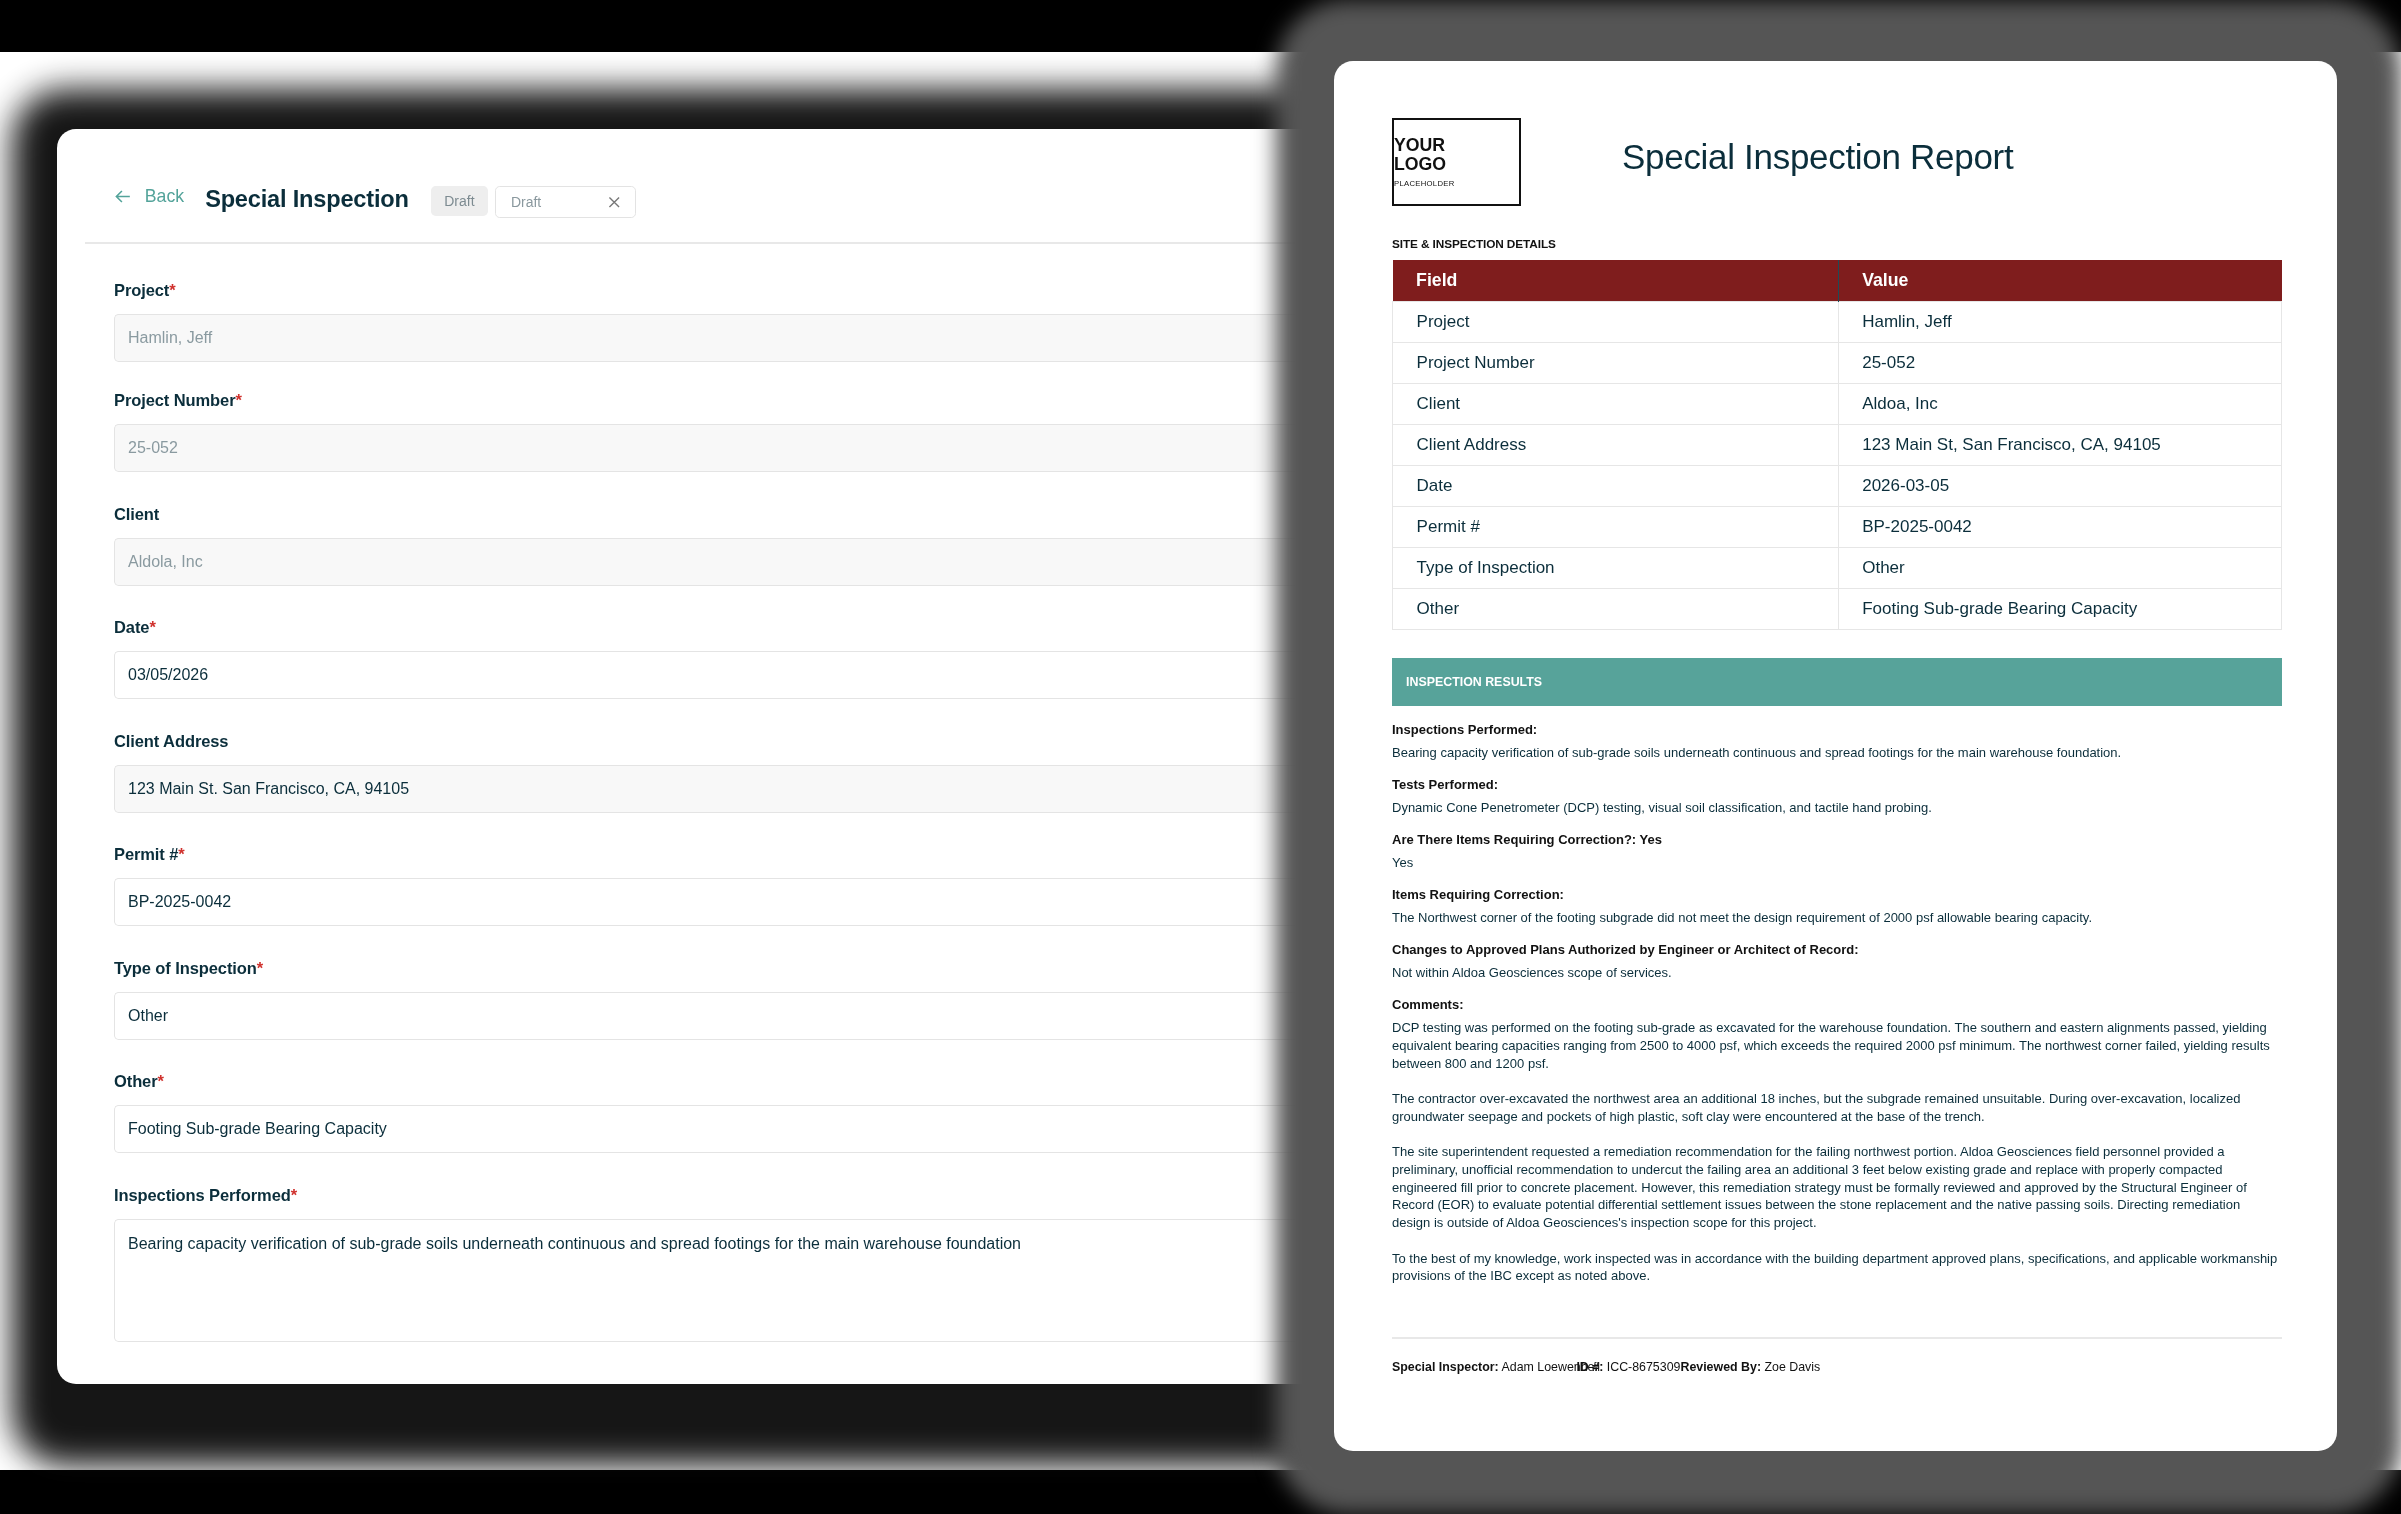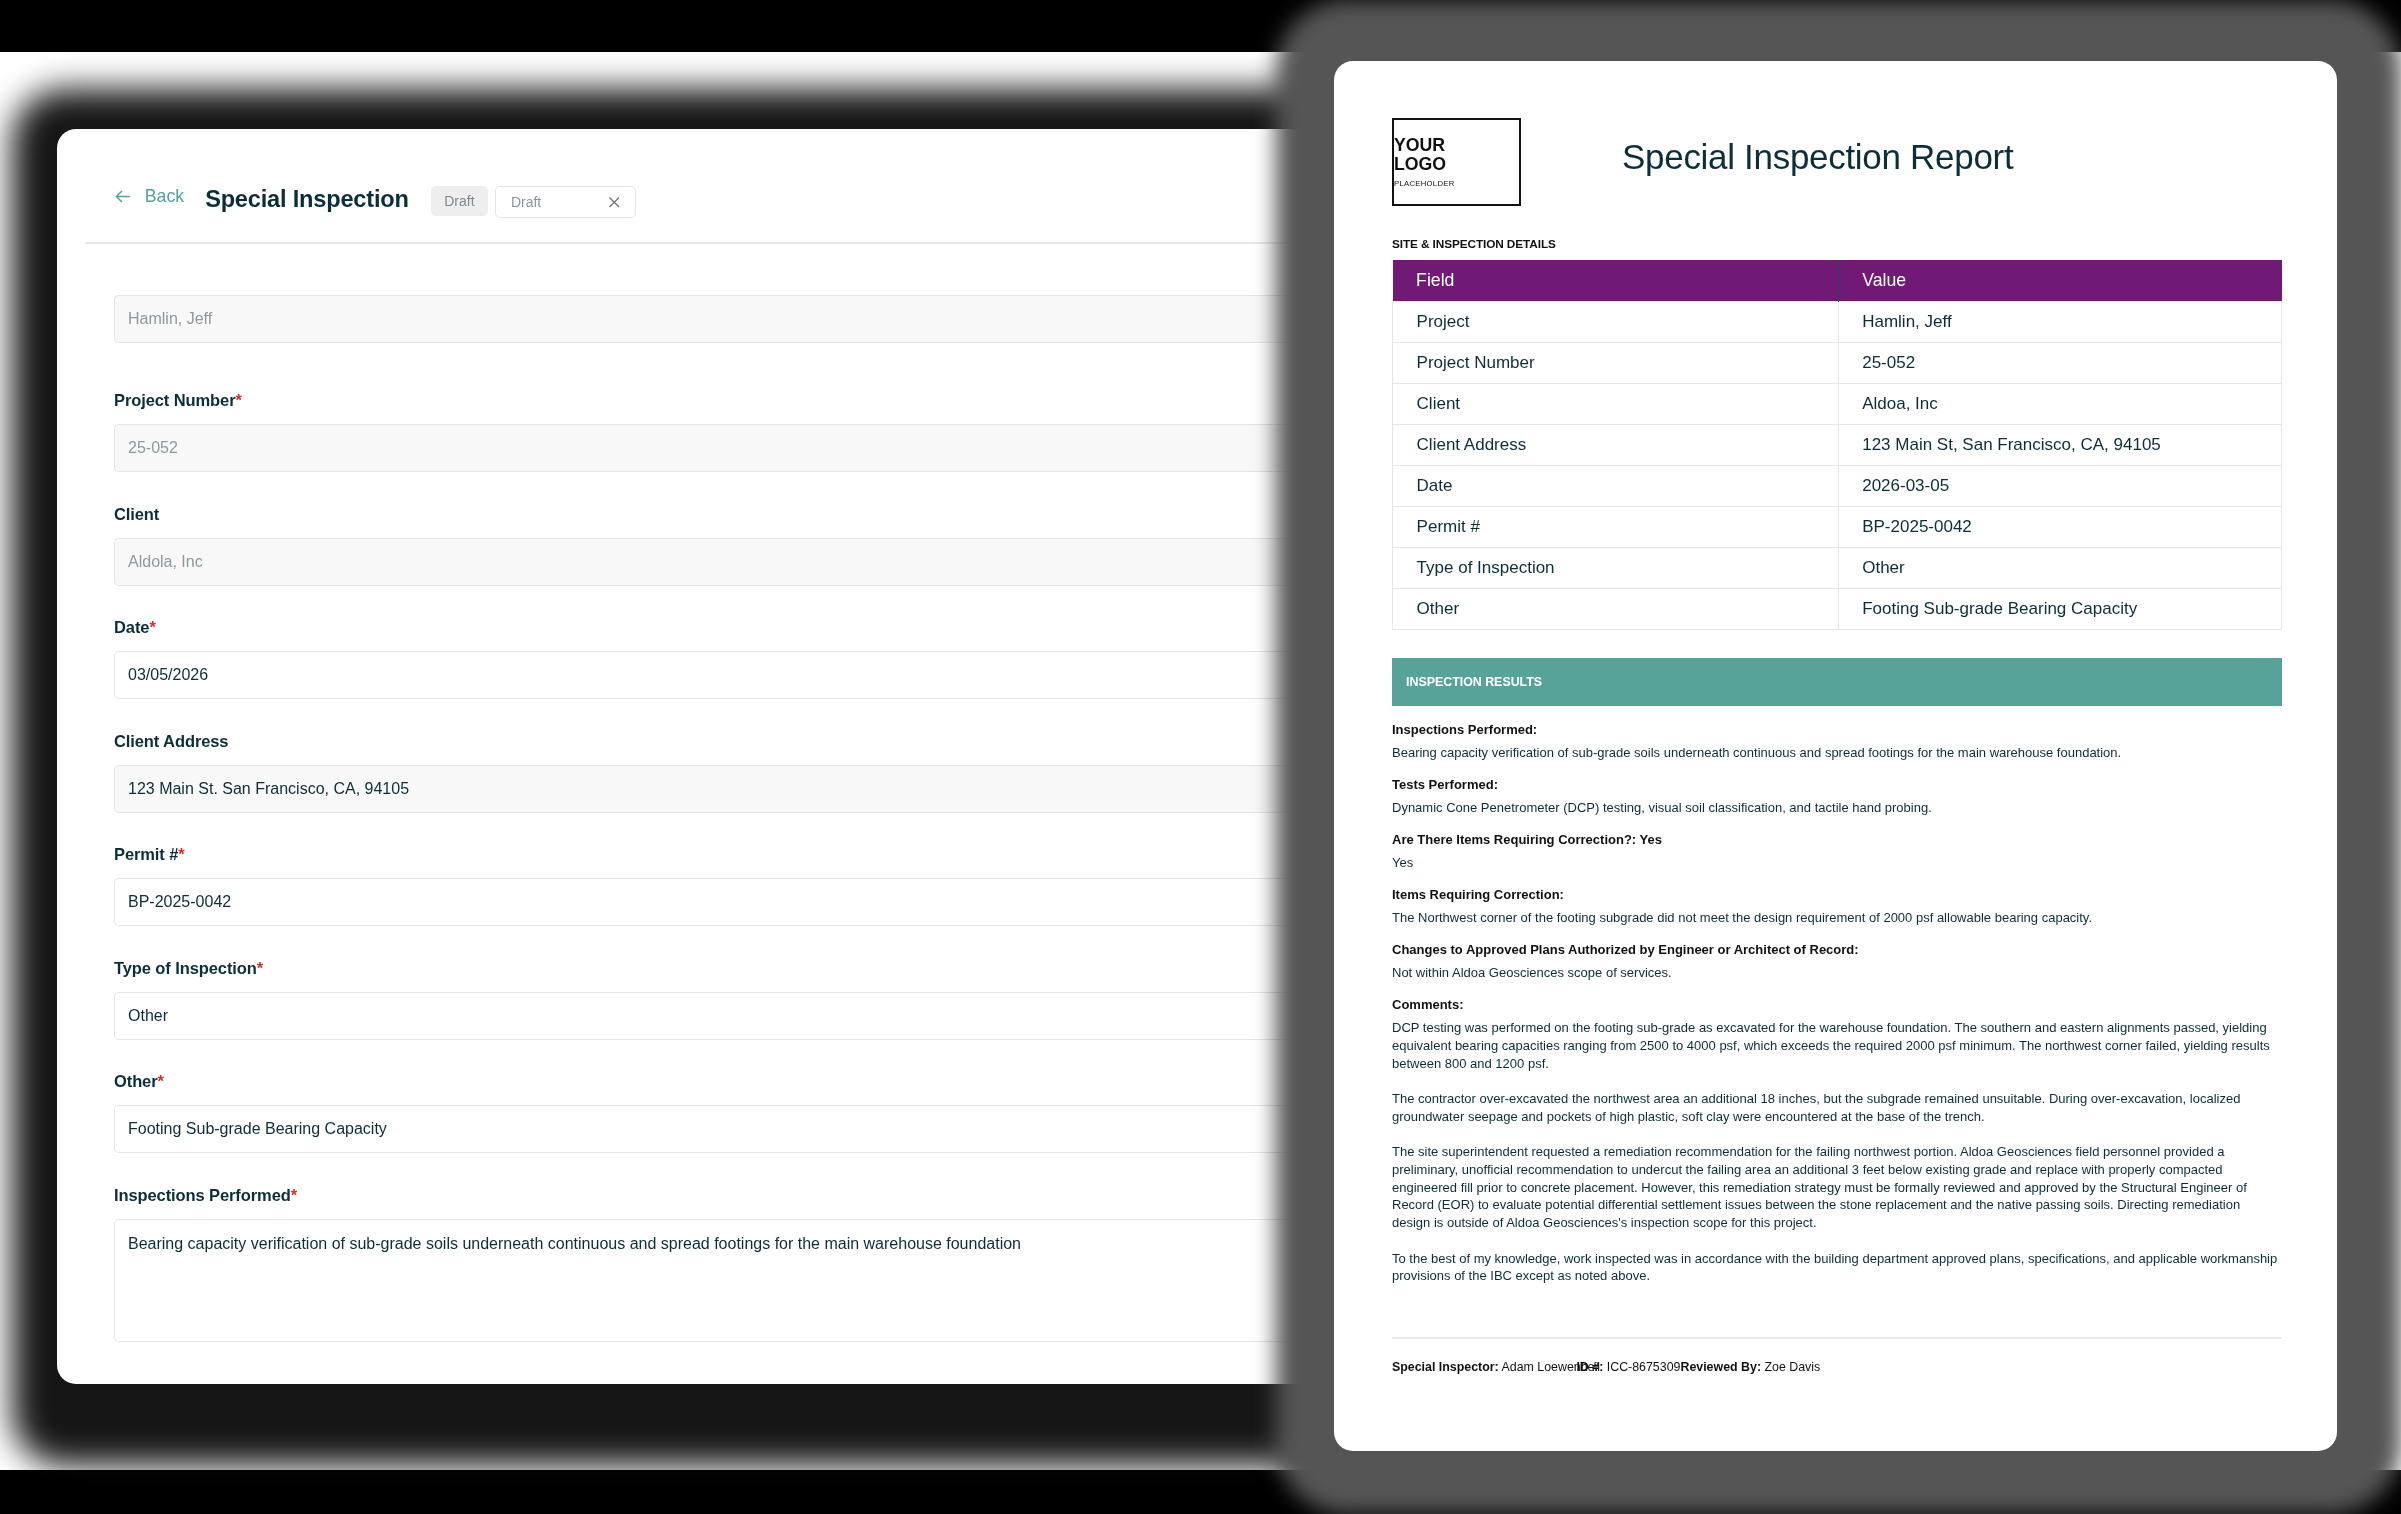--- a/index.html
+++ b/index.html
@@ -57,21 +57,21 @@
     color:#111;
   }
   .logo-box .l1 { font-size:17.7px; font-weight:bold; line-height:19px; text-align:center; }
   .logo-box .l2 { font-size:7.7px; letter-spacing:0.3px; margin-top:5.9px; }
   .report-title { position:absolute; left:288px; top:76px; font-size:35px; color:#0b2e3b; letter-spacing:-0.3px; }
   .section-title { position:absolute; left:58px; top:176px; font-size:11.8px; font-weight:bold; color:#111; letter-spacing:-0.1px; }
   table.details {
     position:absolute; left:58px; top:199px; width:890px; border-collapse:collapse; font-size:17px;
   }
   table.details th {
-    background:#701a75; color:#fff; text-align:left; font-weight:normal; height:41px; padding:0 0 0 23.6px;
+    background:#7f1d1d; color:#fff; text-align:left; font-weight:bold; height:41px; padding:0 0 0 23.6px;
     font-size:17.7px; border-right:1.2px solid #1f4a57;
   }
   table.details td {
     height:40px; padding:0 0 0 23.6px; border:1.2px solid #e6e6e6; color:#0b2e3b;
   }
   table.details td:first-child { width:421px; }
   .results-band {
     position:absolute; left:58px; top:597px; width:890px; height:48px; background:#57a39a;
     color:#fff; font-size:12.4px; font-weight:bold; display:flex; align-items:center; padding-left:14px; box-sizing:border-box;
   }
@@ -103,20 +103,21 @@
     <div class="status-select">
       <span>Draft</span>
       <svg viewBox="0 0 24 24" fill="none" stroke="#777" stroke-width="2">
           <path d="M5 5l14 14M19 5L5 19"></path>
         </svg>
     </div>
   </div>
   <div class="divider"></div>
 
   <div class="field" style="top:152px">
+    <label><span>Project</span><span class="req">*</span></label>
     <div class="input disabled">Hamlin, Jeff</div>
   </div>
   <div class="field" style="top:262px">
     <label><span>Project Number</span><span class="req">*</span></label>
     <div class="input disabled">25-052</div>
   </div>
   <div class="field" style="top:376px">
     <label><span>Client</span><span class="req"></span></label>
     <div class="input disabled">Aldola, Inc</div>
   </div>

